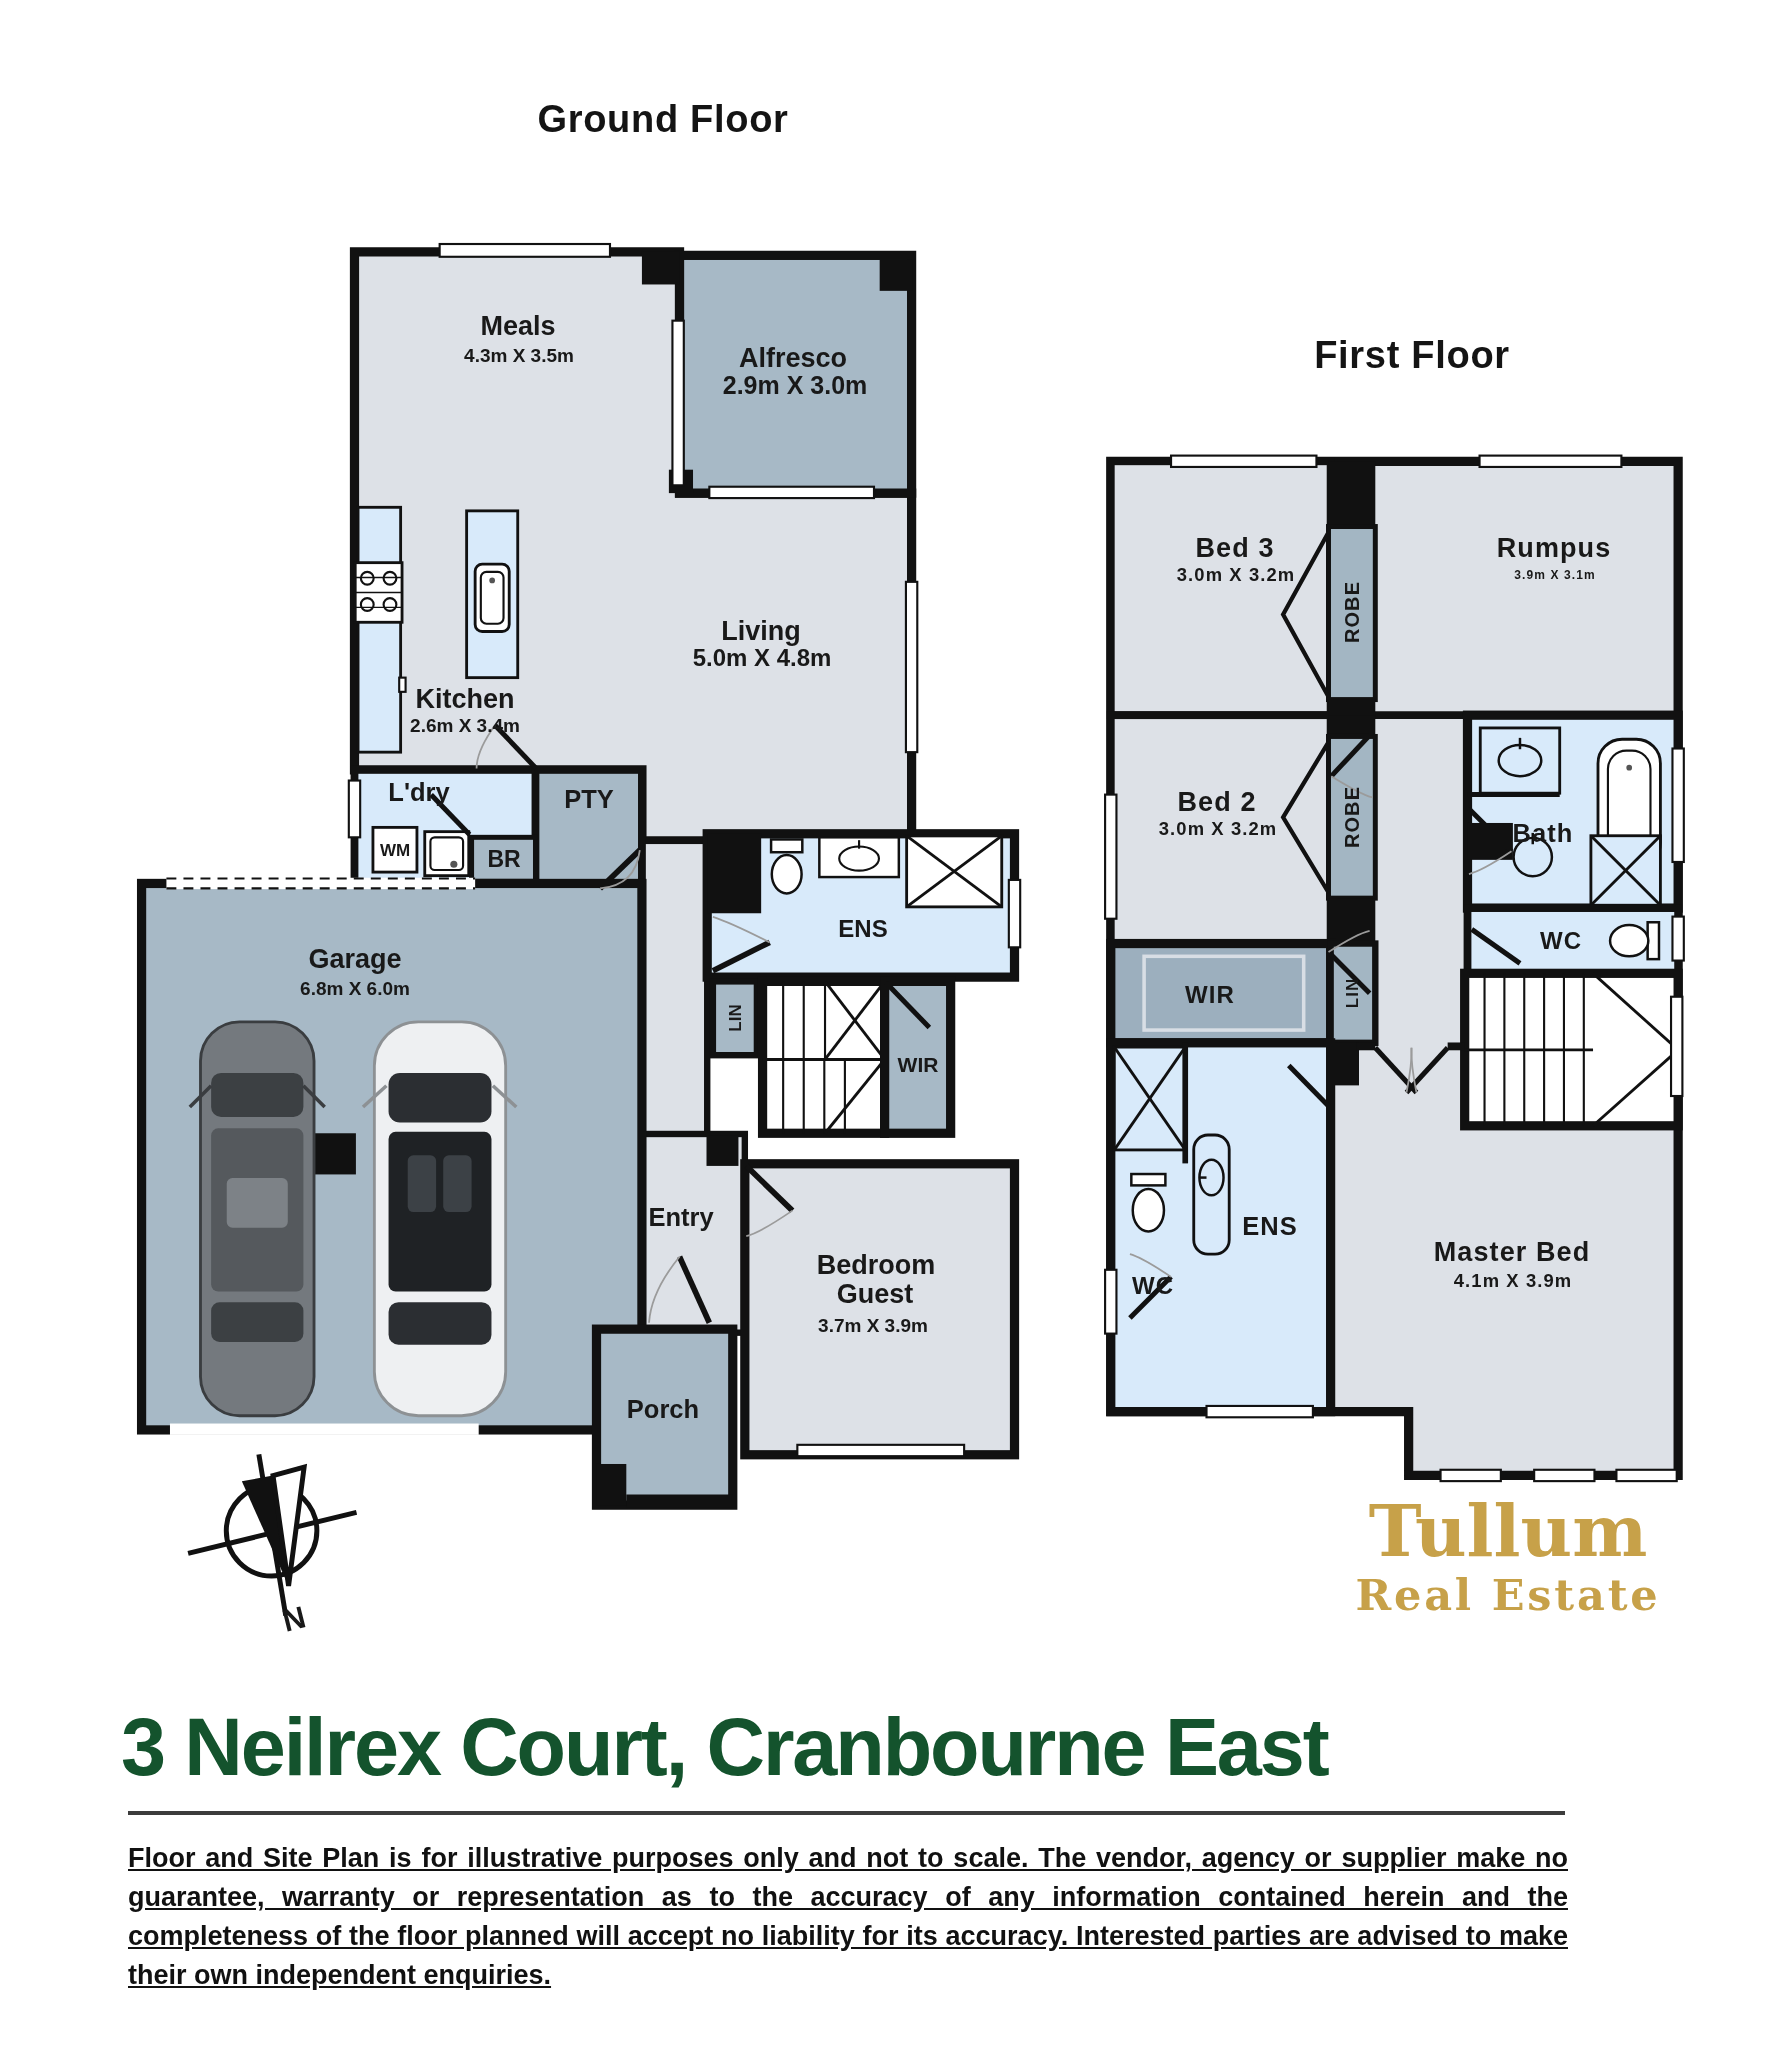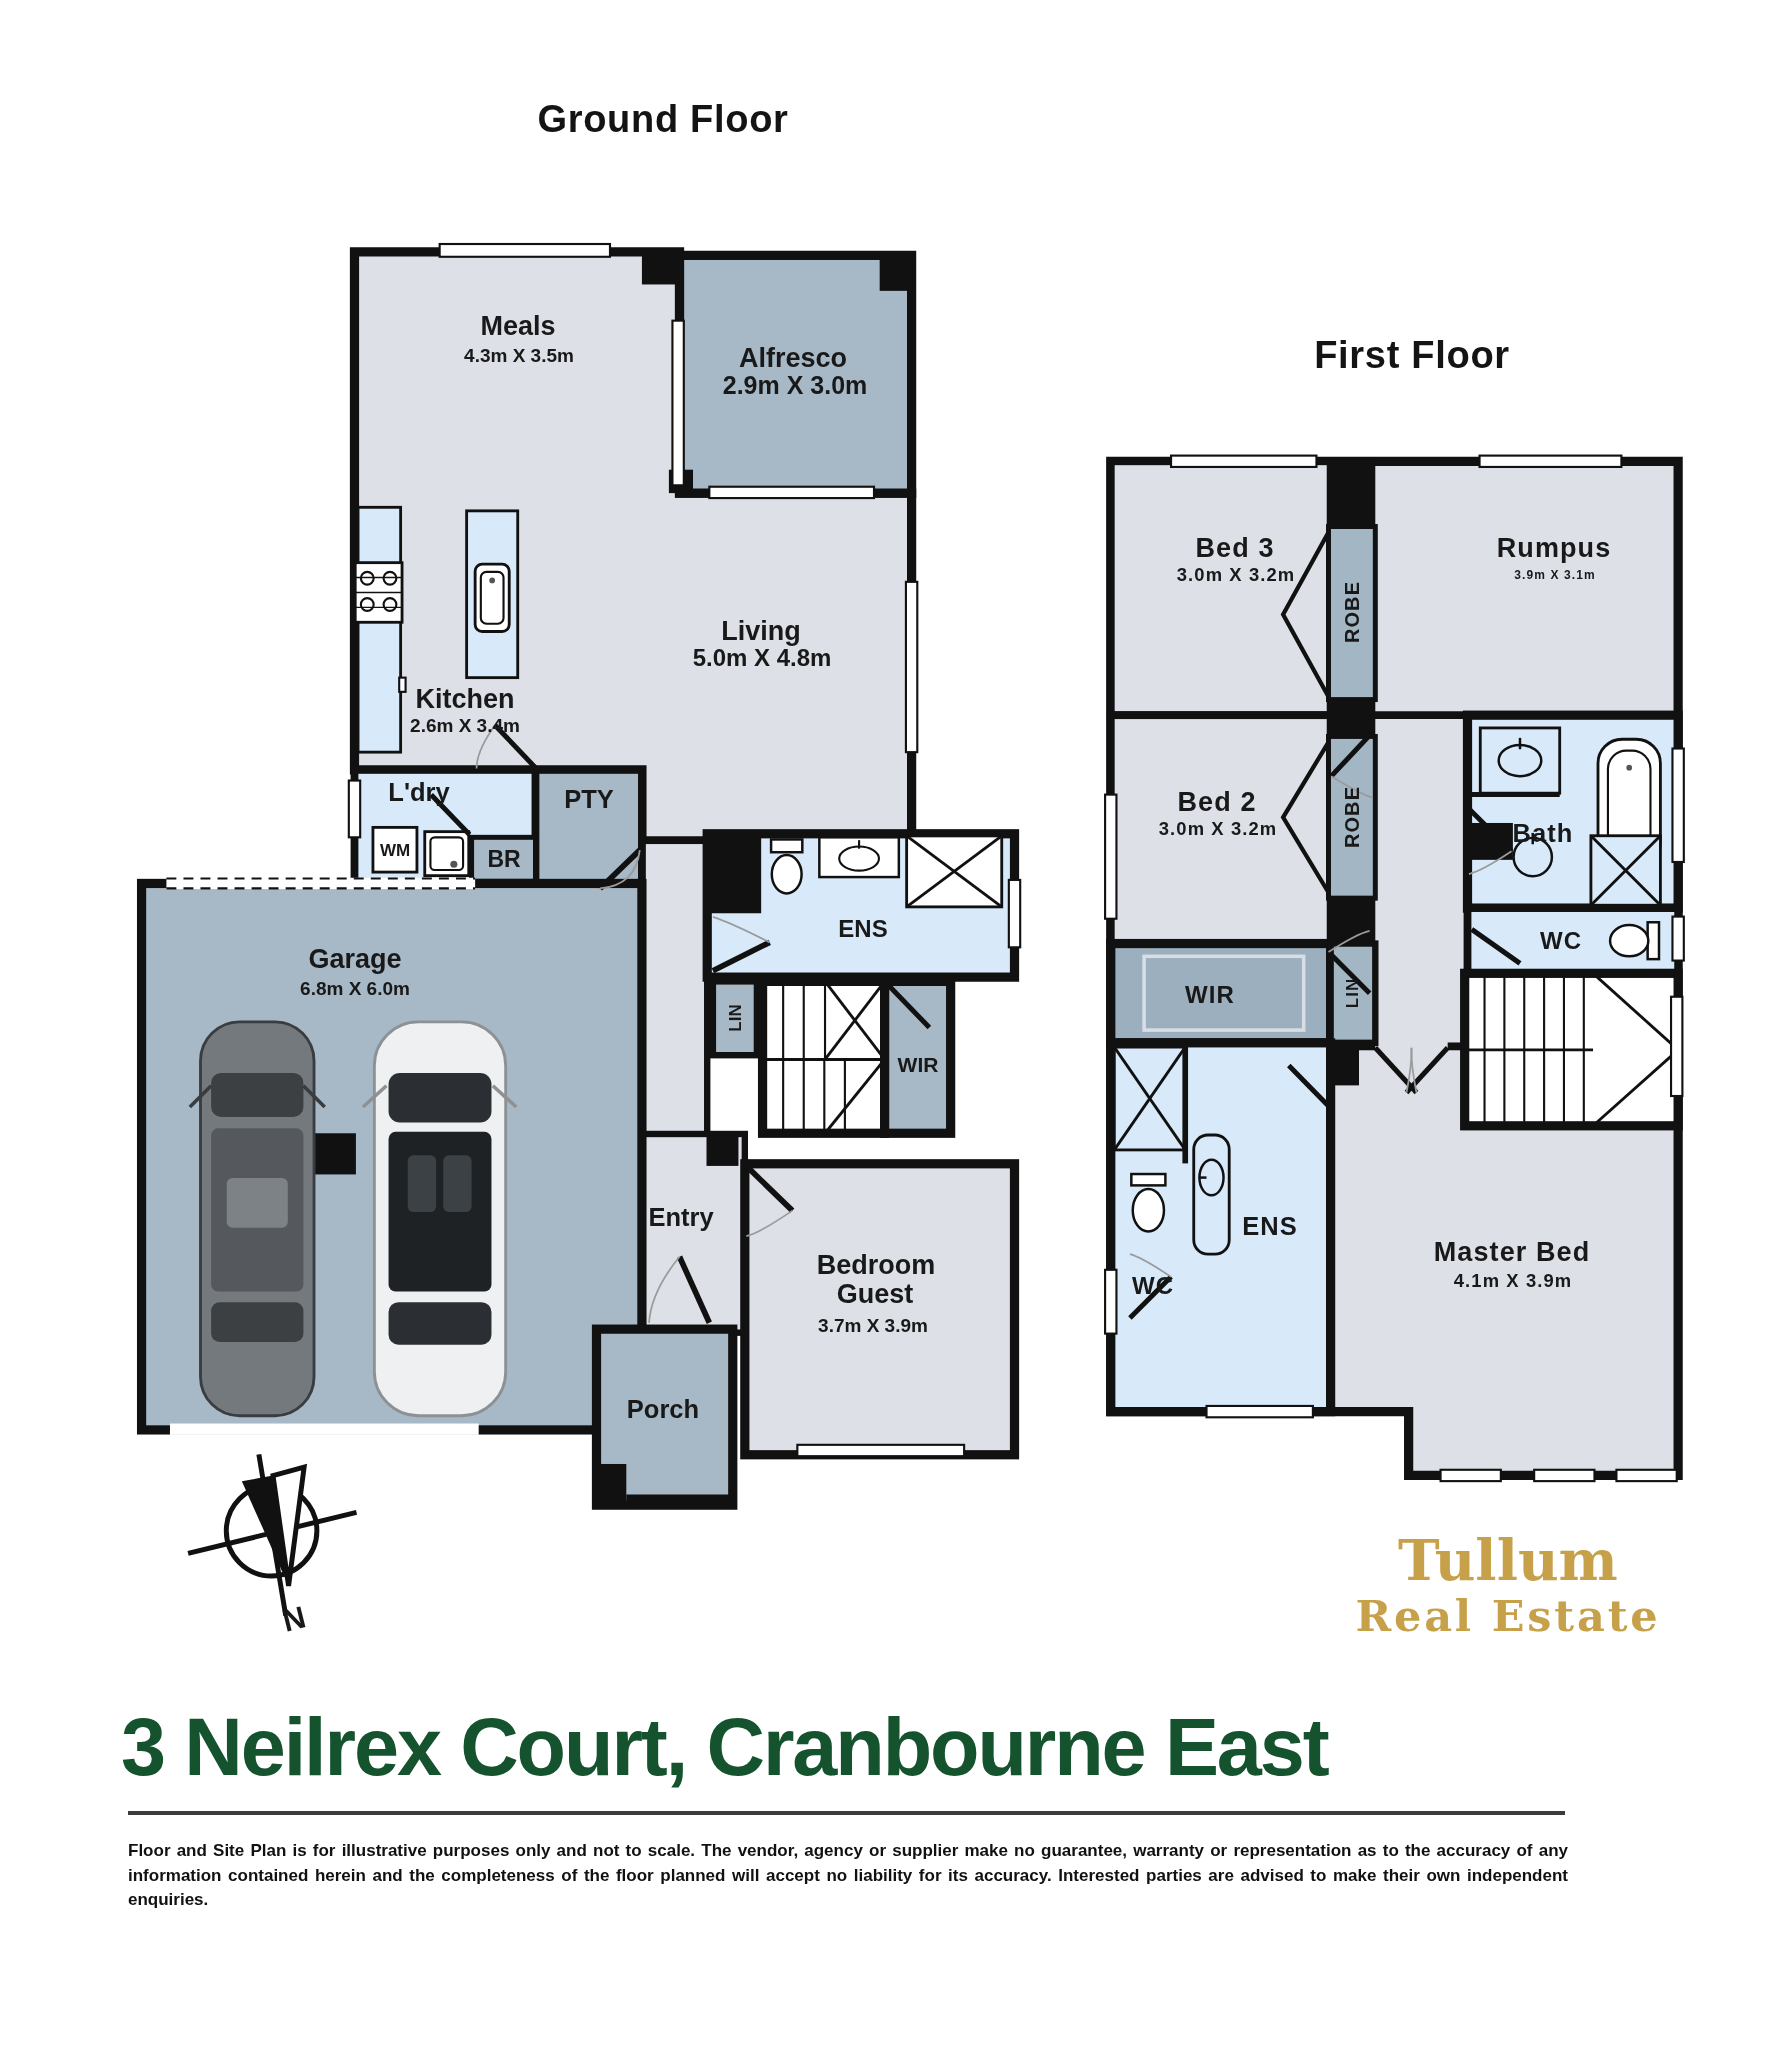--- a/index.html
+++ b/index.html
@@ -6,28 +6,28 @@
   #stage{position:relative;width:1789px;height:2066px;background:#ffffff;overflow:hidden;
          font-family:"Liberation Sans",sans-serif;}
   svg{position:absolute;}
   .lbl{position:absolute;transform:translate(-50%,-50%);font-weight:700;color:#191919;
        white-space:nowrap;line-height:1;}
   .rot{transform:translate(-50%,-50%) rotate(-90deg);}
   .ff{letter-spacing:1.1px;}
   .floor-title{position:absolute;transform:translate(-50%,-50%);font-size:38px;font-weight:700;
        color:#141414;letter-spacing:0.7px;}
   #logo{position:absolute;left:1345px;top:1496px;width:326px;text-align:center;color:#c7a149;}
-  #logo .name{font-family:"DejaVu Serif",serif;font-weight:700;font-size:56px;line-height:1;margin-top:36px;}
+  #logo .name{font-family:"DejaVu Serif",serif;font-weight:700;font-size:71px;line-height:1;}
   #logo .sub{font-family:"DejaVu Serif",serif;font-weight:700;font-size:43px;line-height:1;
        letter-spacing:2.8px;margin-top:7px;}
   #address{position:absolute;left:121px;top:1701px;font-size:81px;font-weight:700;color:#14532d;
        letter-spacing:-2.1px;white-space:nowrap;}
   #rule{position:absolute;left:128px;top:1811px;width:1437px;height:3.5px;background:#3c3c3c;}
-  #disclaimer{position:absolute;left:128px;top:1839px;width:1440px;font-size:17px;font-weight:700;
-       color:#111;line-height:1.45;text-align:justify;}
+  #disclaimer{position:absolute;left:128px;top:1839px;width:1440px;font-size:27px;font-weight:700;
+       color:#111;line-height:1.45;text-align:justify;text-decoration:underline;}
 </style>
 </head>
 <body>
 
 <div id="stage">
 
   <svg style="left:99px;top:234px" width="951" height="1306" viewBox="140 330 1340 1840">
 
     <path d="M500,355 H958 V695 H1285 V1185 H905 V1085 H500 Z" fill="#dde1e7" stroke="#111" stroke-width="13"></path>
 

